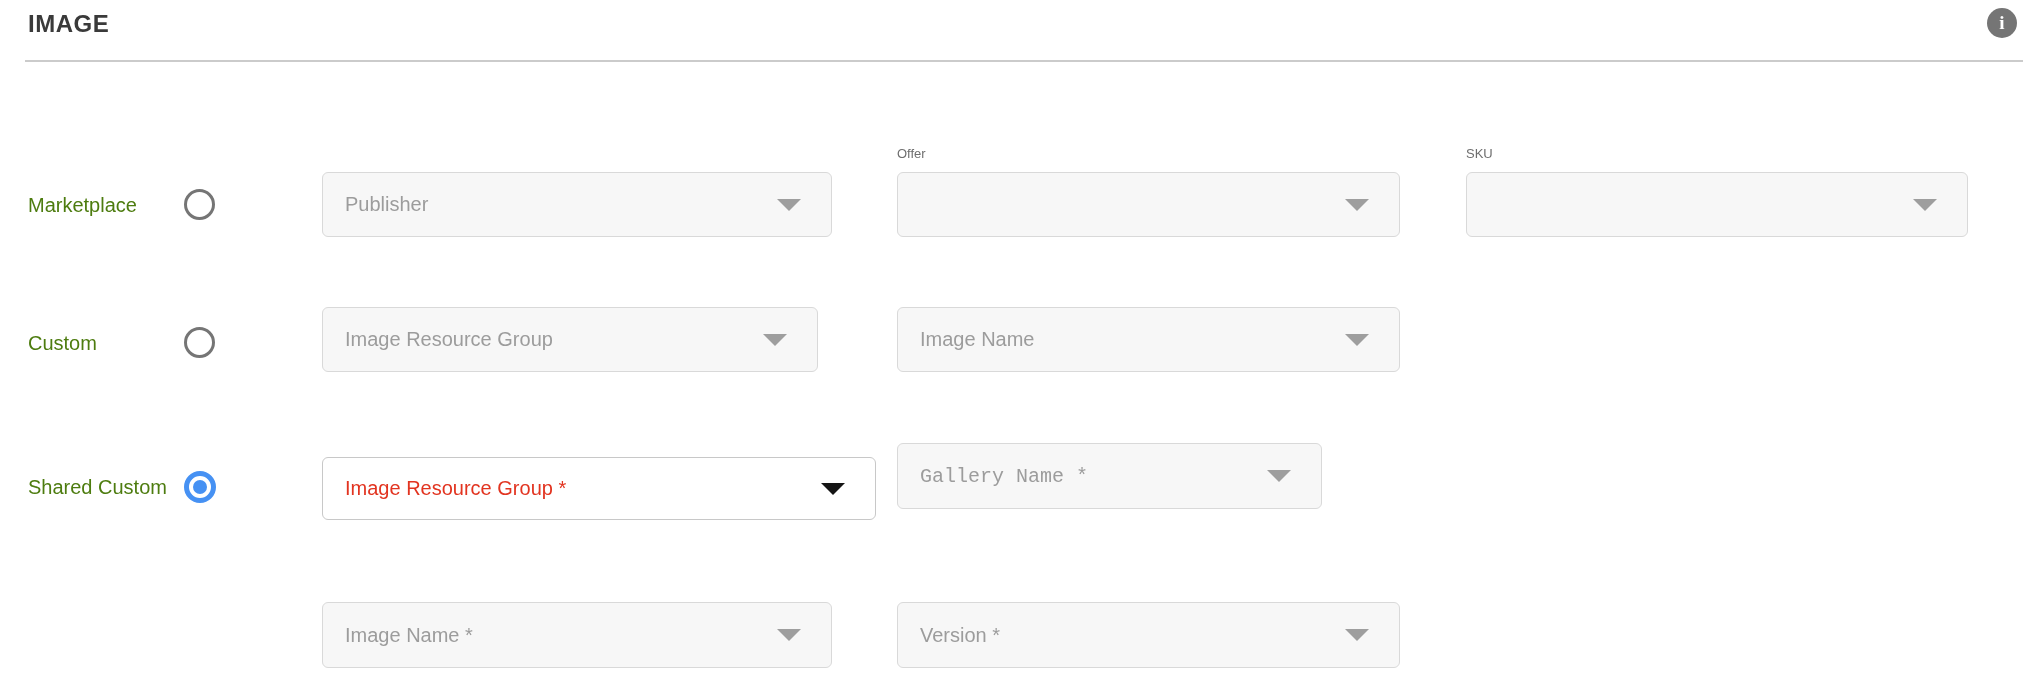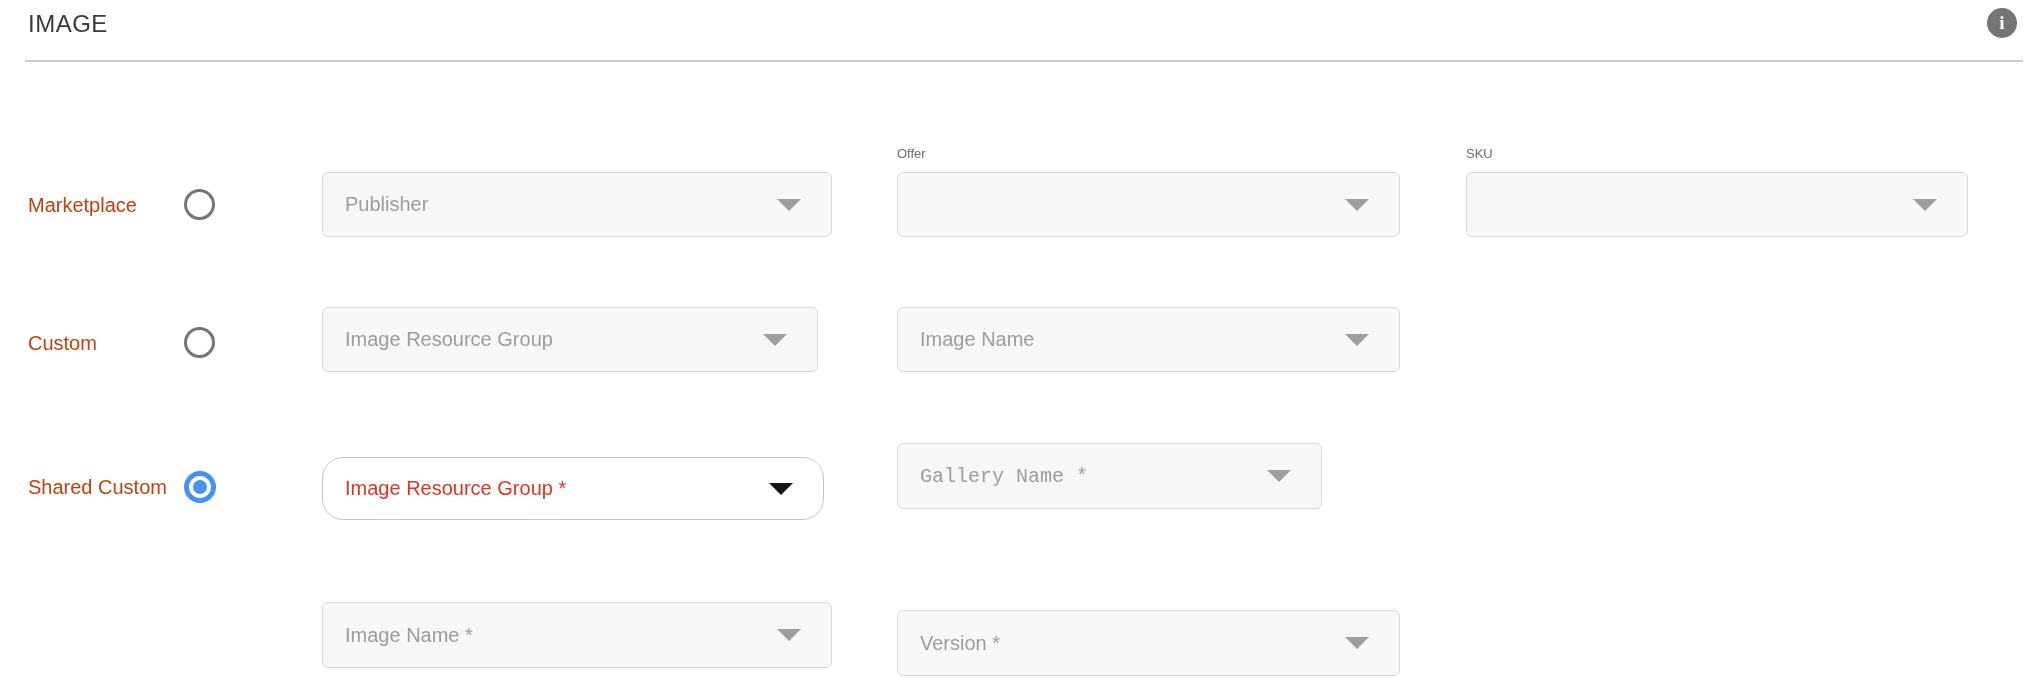--- a/index.html
+++ b/index.html
@@ -4,37 +4,37 @@
 <style>
   html,body { margin:0; padding:0; }
   body {
     width:2044px; height:686px; position:relative; background:#ffffff;
     font-family:"Liberation Sans", sans-serif; overflow:hidden;
   }
 
   
   .section-title {
     position:absolute; left:28px; top:10px;
-    font-size:24px; color:#3a3a3a; letter-spacing:0.5px;
+    font-size:24px; color:#3a3a3a; letter-spacing:0.5px;font-weight:bold;
   }
   .info-icon {
     position:absolute; left:1987px; top:8px; width:30px; height:30px;
     border-radius:50%; background:#757575; color:#ffffff;
     display:flex; align-items:center; justify-content:center;
     font-family:"Liberation Serif", serif; font-weight:bold;
     font-size:19px; cursor:pointer; user-select:none;
   }
   .header-divider {
     position:absolute; left:25px; top:60px; width:1998px; height:2px;
     background:#cbcbcb;
   }
 
   
   .row-label {
-    position:absolute; left:28px; font-size:20px; color:#c2410c;
+    position:absolute; left:28px; font-size:20px; color:#4d7c0f;
   }
 
   
   .radio {
     position:absolute; width:25px; height:25px; border:3px solid #757575;
     border-radius:50%; background:#ffffff; cursor:pointer;
     display:flex; align-items:center; justify-content:center;
   }
   .radio.selected {
     width:22px; height:22px; border:5px solid #4691f3;
@@ -80,26 +80,26 @@
 
   
   #lbl-custom { top:332px; }
   #radio-custom { left:184px; top:327px; }
   #dd-custom-irg { left:322px; top:307px; width:496px; height:65px; }
   #dd-custom-image-name { left:897px; top:307px; width:503px; height:65px; }
 
   
   #lbl-shared { top:476px; }
   #radio-shared { left:184px; top:471px; }
-  #dd-shared-irg { left:322px; top:457px; width:502px; height:63px;border-radius:21px; }
+  #dd-shared-irg { left:322px; top:457px; width:554px; height:63px; }
   #dd-gallery-name { left:897px; top:443px; width:425px; height:66px;font-family:Liberation Mono, monospace; }
 
   
   #dd-shared-image-name { left:322px; top:602px; width:510px; height:66px; }
-  #dd-version { left:897px; top:602px; width:503px; height:66px;margin-top:8px; }
+  #dd-version { left:897px; top:602px; width:503px; height:66px; }
 </style>
 </head>
 <body>
 
 <div class="section-title">IMAGE</div>
 <div class="info-icon">
   <span>i</span>
 </div>
 <div class="header-divider"></div>
 

